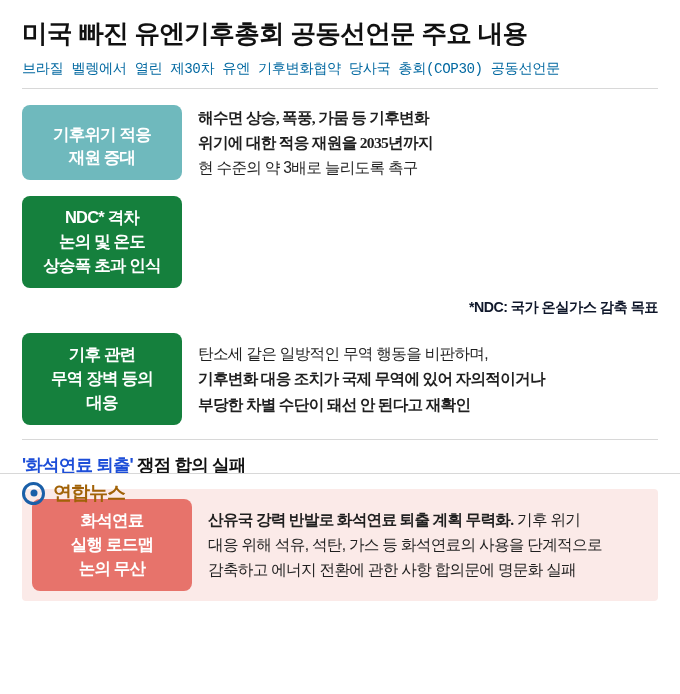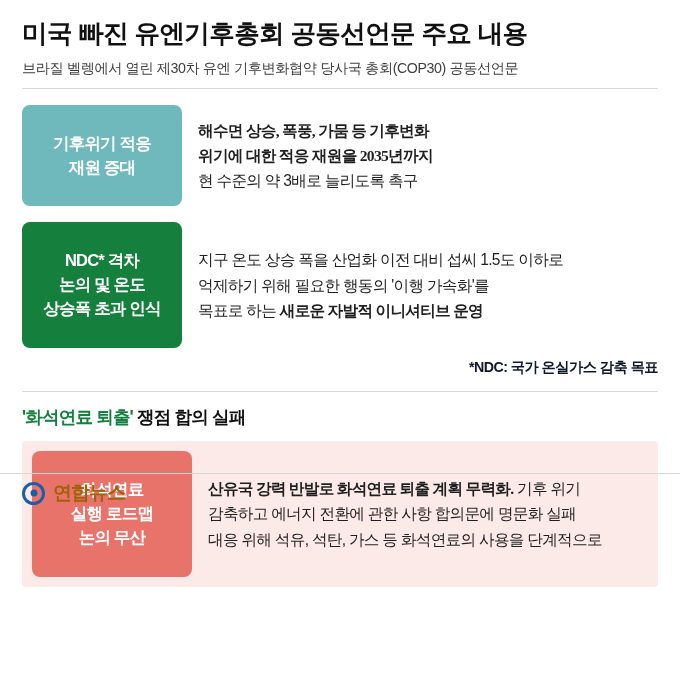--- a/index.html
+++ b/index.html
@@ -25,23 +25,24 @@
   .title {
     font-size: 25.5px;
     font-weight: bold;
     letter-spacing: -0.6px;
     color: #111111;
     padding-top: 18px;
     line-height: 1.2;
   }
   .subtitle {
     font-size: 14.2px;
-    color: #404040;
+    color: #0369a1;
     margin-top: 10px;
     letter-spacing: -0.4px;
+    font-family: Liberation Mono, monospace;
   }
   .rule {
     height: 1px;
     background: #d8d8d8;
     margin-top: 10px;
     margin-bottom: 0;
   }
   .row {
     display: flex;
     align-items: stretch;
@@ -49,25 +50,25 @@
   }
   .label {
     width: 160px;
     flex: 0 0 160px;
     border-radius: 8px;
     color: #ffffff;
     font-weight: bold;
     font-size: 16.5px;
     line-height: 1.45;
     display: flex;
-    align-items: flex-start;
+    align-items: flex-end;
     justify-content: center;
     text-align: center;
     letter-spacing: -0.8px;
-    padding: 27px 6px;
+    padding: 10px 6px;
     box-sizing: border-box;
   }
   .label.teal { background: #6fb9bd; }
   .label.teal2 { background: #15803d; }
   .label.red { background: #e7736b; }
   .body {
     flex: 1 1 auto;
     padding-left: 16px;
     font-size: 15.6px;
     line-height: 1.62;
@@ -92,21 +93,21 @@
     margin-top: 14px;
   }
   .section-head {
     font-size: 17.5px;
     font-weight: bold;
     color: #111111;
     margin-top: 13px;
     letter-spacing: -0.8px;
   }
   .section-head .hl {
-    color: #15803d;
+    color: #1d4ed8;
   }
   .failblock {
     margin-top: 12px;
     background: #fbeae8;
     border-radius: 4px;
     display: flex;
     align-items: stretch;
     padding: 0;
   }
   .failblock .label {
@@ -173,44 +174,49 @@
       <div class="ln"><b>해수면 상승, 폭풍, 가뭄 등 기후변화</b></div>
       <div class="ln"><b>위기에 대한 적응 재원을 2035년까지</b></div>
       <div class="ln">현 수준의 약 3배로 늘리도록 촉구</div>
     </div>
   </div>
 
   <div class="row">
     <div class="label teal2">
       <span>NDC* 격차<br>논의 및 온도<br>상승폭 초과 인식</span>
     </div>
+  </div>
+
+  <div class="note">*NDC: 국가 온실가스 감축 목표</div>
+
+  <div class="row">
+    <div class="label teal2">
+      <span>기후 관련<br>무역 장벽 등의<br>대응</span>
+    </div>
     <div class="body">
-      <div class="ln">지구 온도 상승 폭을 산업화 이전 대비 섭씨 1.5도 이하로</div>
-      <div class="ln">억제하기 위해 필요한 행동의 '이행 가속화'를</div>
-      <div class="ln"><span>목표로 하는 </span><b>새로운 자발적 이니셔티브 운영</b></div>
-    </div>
-  </div>
-
-  <div class="note">*NDC: 국가 온실가스 감축 목표</div>
-
+      <div class="ln">탄소세 같은 일방적인 무역 행동을 비판하며,</div>
+      <div class="ln"><b>기후변화 대응 조치가 국제 무역에 있어 자의적이거나</b></div>
+      <div class="ln"><b>부당한 차별 수단이 돼선 안 된다고 재확인</b></div>
+    </div>
+  </div>
 
   <div class="section-rule"></div>
 
   <div class="section-head">
     <span class="hl">'화석연료 퇴출'</span><span> 쟁점 합의 실패</span>
   </div>
 
   <div class="failblock">
     <div class="label red">
       <span>화석연료<br>실행 로드맵<br>논의 무산</span>
     </div>
     <div class="body">
       <div class="ln"><b>산유국 강력 반발로 화석연료 퇴출 계획 무력화.</b><span> 기후 위기</span></div>
+      <div class="ln">대응 위해 석유, 석탄, 가스 등 화석연료의 사용을 단계적으로</div>
       <div class="ln">감축하고 에너지 전환에 관한 사항 합의문에 명문화 실패</div>
-      <div class="ln">대응 위해 석유, 석탄, 가스 등 화석연료의 사용을 단계적으로</div>
     </div>
   </div>
 
   <div class="footer-rule"></div>
 
   <div class="footer">
     <div class="logo-mark"></div>
     <div class="logo-text">연합뉴스</div>
   </div>
 

